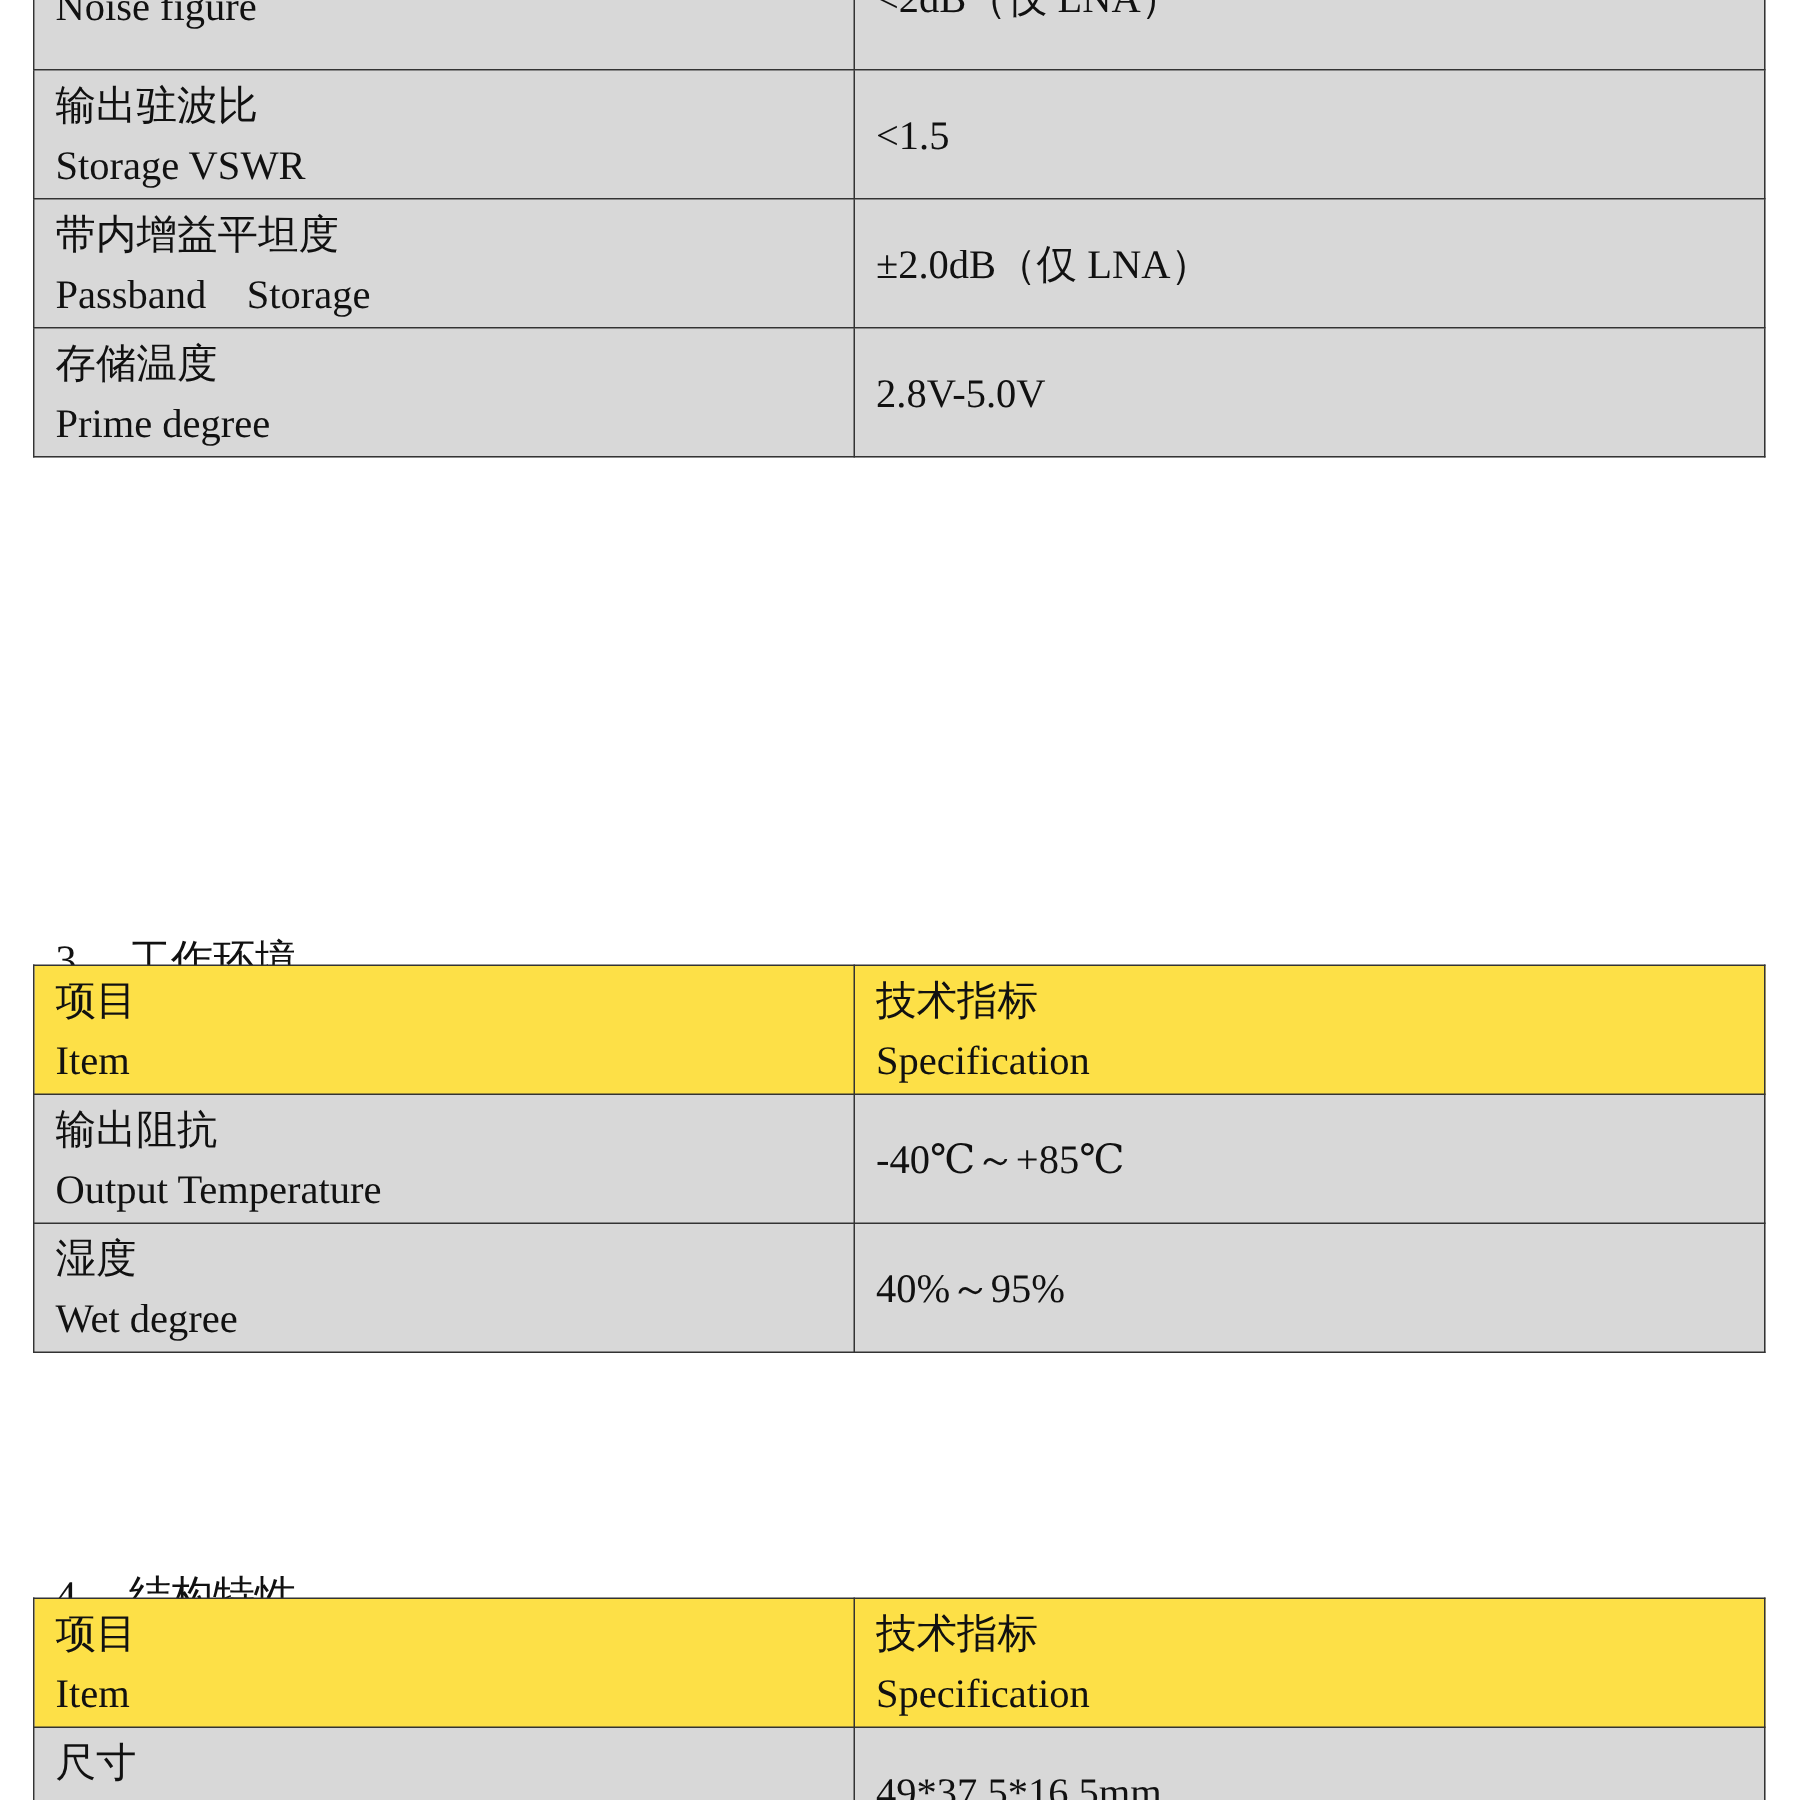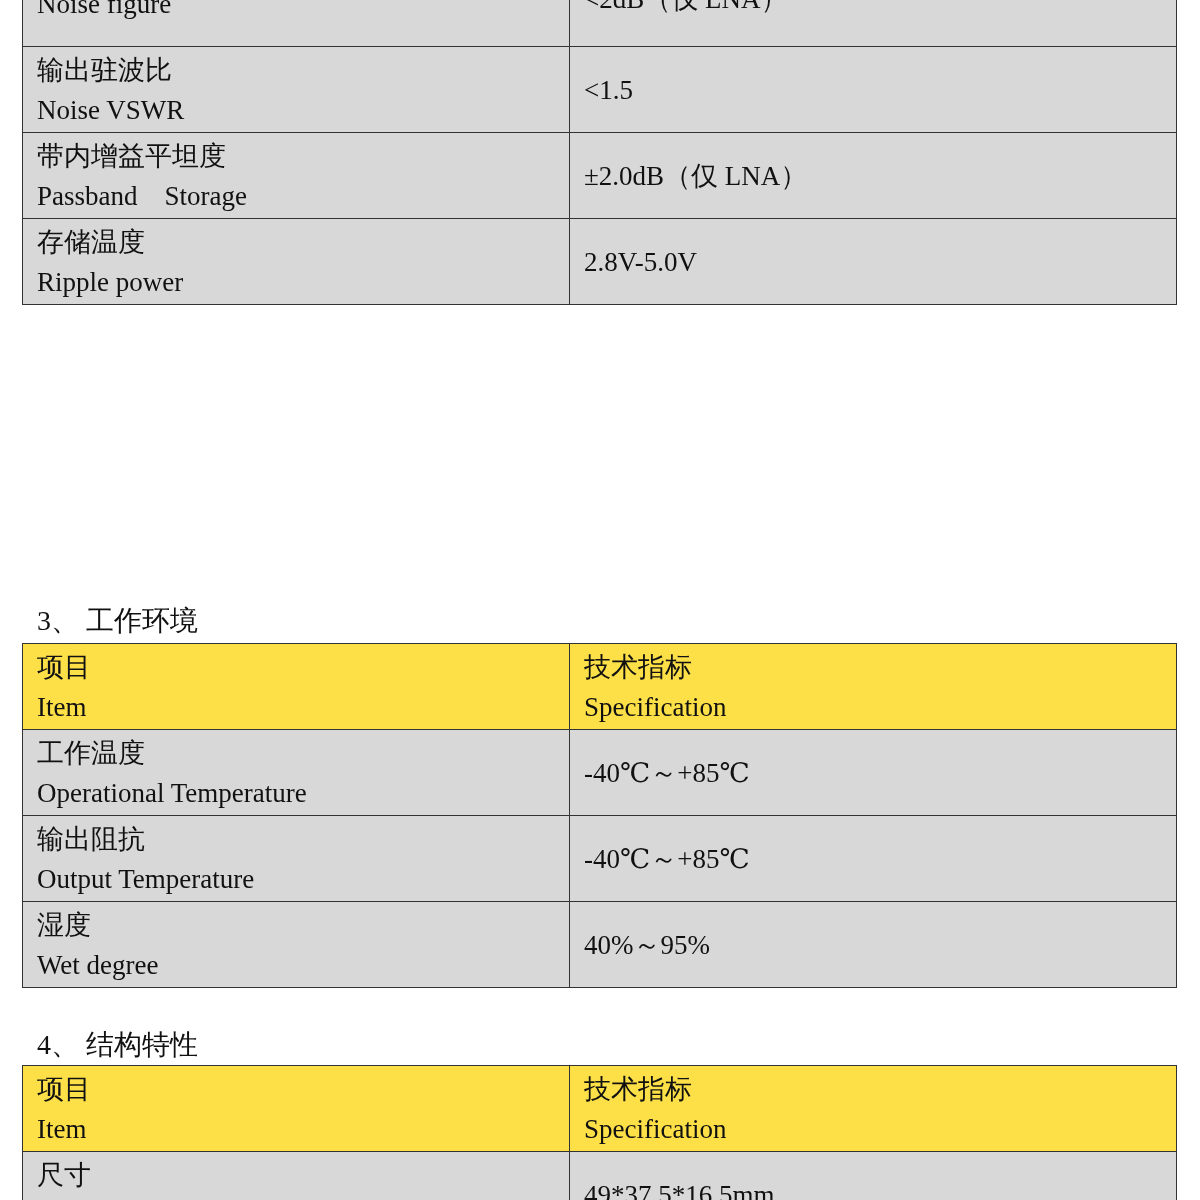--- a/index.html
+++ b/index.html
@@ -15,80 +15,73 @@
   .tbl td {
     border:1.5px solid #333; padding:0 0 0 14px;
     background:#d8d8d8; vertical-align:middle;
     font-size:27px; line-height:40px;
   }
   .tbl td.c1 { width:532px; }
   .tbl tr.hdr td { background:#fde047; }
   .tbl tr { height:86px; }
   .line { display:block; white-space:pre; }
   .section-title {
-    position:absolute; left:37px; font-size:28px; line-height:36px;
+    position:absolute; left:37px; font-size:28px; line-height:36px;margin-top:20px;
   }
 </style>
 </head>
 <body>
 
 <table class="tbl" style="top:-40px;">
   <tbody>
       <tr>
     <td class="c1">
       <span class="line"></span>
       <span class="line">Noise figure</span>
     </td>
     <td style="vertical-align:top;padding-top:18px;">
       <span>&lt;2dB（仅 LNA）</span>
     </td>
   </tr>
   <tr>
     <td class="c1">
       <span class="line">输出驻波比</span>
-      <span class="line">Noise VSWR</span>
+      <span class="line">Storage VSWR</span>
     </td>
     <td><span>&lt;1.5</span></td>
   </tr>
   <tr>
     <td class="c1">
       <span class="line">带内增益平坦度</span>
       <span class="line">Passband    Storage</span>
     </td>
     <td><span>±2.0dB（仅 LNA）</span></td>
   </tr>
   <tr>
     <td class="c1">
       <span class="line">存储温度</span>
-      <span class="line">Ripple power</span>
+      <span class="line">Prime degree</span>
     </td>
     <td><span>2.8V-5.0V</span></td>
   </tr>
 </tbody>
   </table>
 
 <div class="section-title" style="top:603px;">3、 工作环境</div>
 <table class="tbl" style="top:643px;">
   <tbody>
       <tr class="hdr">
     <td class="c1">
       <span class="line">项目</span>
       <span class="line">Item</span>
     </td>
     <td>
       <span class="line">技术指标</span>
       <span class="line">Specification</span>
     </td>
-  </tr>
-  <tr>
-    <td class="c1">
-      <span class="line">工作温度</span>
-      <span class="line">Operational Temperature</span>
-    </td>
-    <td><span>-40℃～+85℃</span></td>
   </tr>
   <tr>
     <td class="c1">
       <span class="line">输出阻抗</span>
       <span class="line">Output Temperature</span>
     </td>
     <td><span>-40℃～+85℃</span></td>
   </tr>
   <tr>
     <td class="c1">

